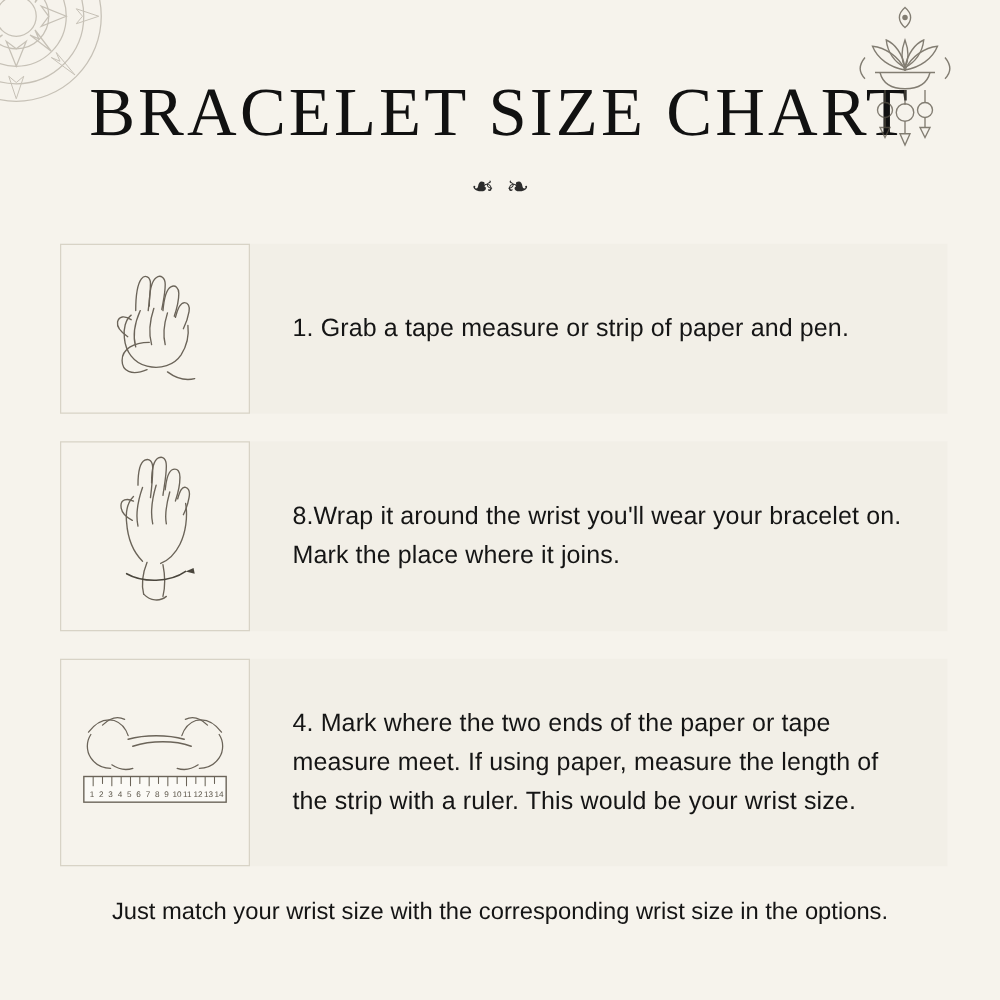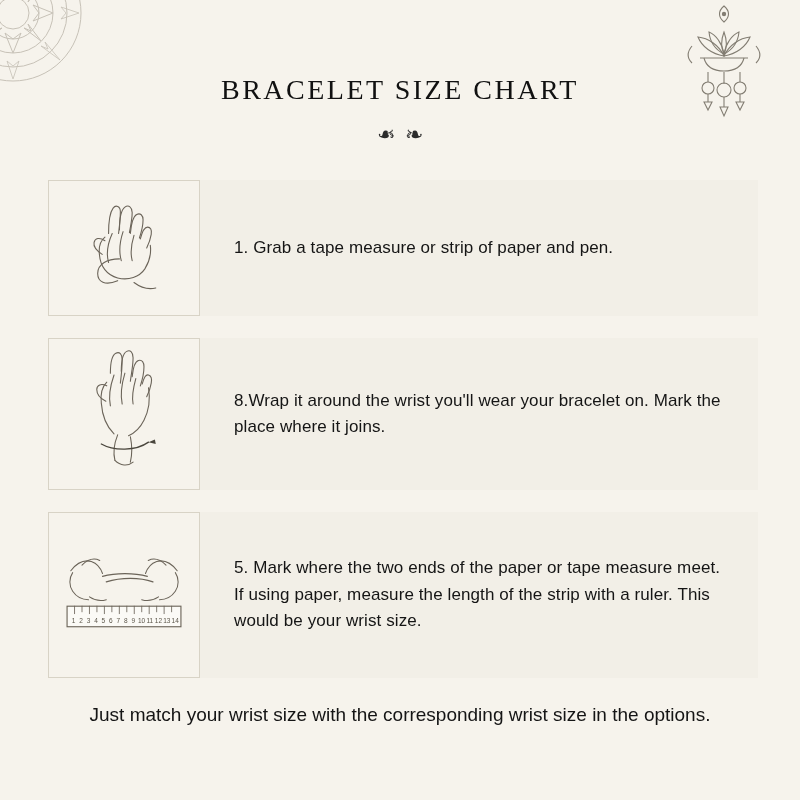--- a/index.html
+++ b/index.html
@@ -33,24 +33,24 @@
     width: 92px;
     height: 140px;
     opacity: 0.75;
     pointer-events: none;
   }
 
   
   .title {
     text-align: center;
     font-family: "Liberation Serif", serif;
-    font-size: 28px;
+    font-size: 55px;
     letter-spacing: 2.5px;
     font-weight: 400;
-    margin: 16px;
+    margin: 0;
     padding-top: 58px;
     color: #111;
   }
   .subtitle-row {
     display: flex;
     align-items: center;
     justify-content: center;
     gap: 10px;
     margin-top: 18px;
   }
@@ -96,21 +96,21 @@
     display: flex;
     align-items: center;
     justify-content: center;
   }
   .step-figure svg { display: block; }
   .step-text {
     flex: 1;
     display: flex;
     align-items: center;
     padding: 10px 26px 10px 34px;
-    font-size: 17px;
+    font-size: 20px;
     line-height: 1.55;
     color: #151515;
     letter-spacing: 0.1px;
   }
   .step-1 .step-figure { height: 136px; }
   .step-2 .step-figure { height: 152px; }
   .step-3 .step-figure { height: 166px; }
 
   .footer-note {
     text-align: center;
@@ -277,18 +277,18 @@
             <text x="75" y="90">8</text>
             <text x="83" y="90">9</text>
           <text x="90" y="90">10</text>
             <text x="99" y="90">11</text>
             <text x="108" y="90">12</text>
           <text x="117" y="90">13</text>
             <text x="126" y="90">14</text>
         </g>
       </svg>
     </div>
-    <div class="step-text">5. Mark where the two ends of the paper or tape measure meet. If using paper, measure the length of the strip with a ruler. This would be your wrist size.</div>
+    <div class="step-text">4. Mark where the two ends of the paper or tape measure meet. If using paper, measure the length of the strip with a ruler. This would be your wrist size.</div>
   </div>
 
 </div>
 
 <div class="footer-note">Just match your wrist size with the corresponding wrist size in the options.</div>
 
 </body></html>

